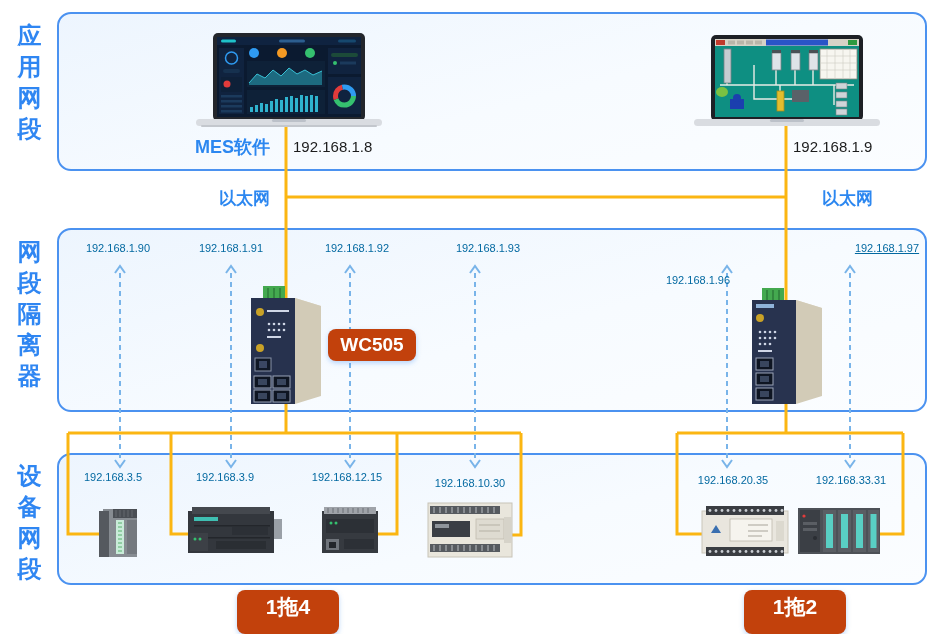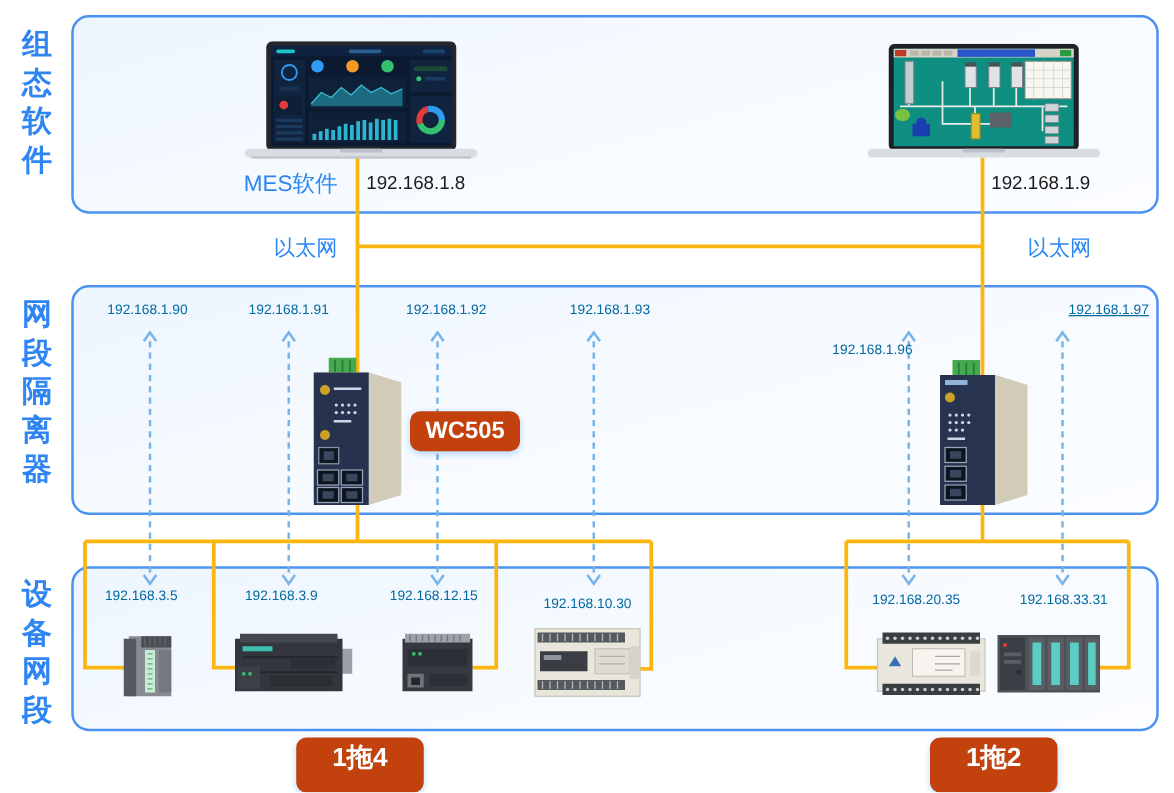--- a/index.html
+++ b/index.html
@@ -4,42 +4,42 @@
 <style>
   html,body{margin:0;padding:0;background:#ffffff;}
   body{font-family:"Liberation Sans","DejaVu Sans",sans-serif;}
   #canvas{position:relative;width:939px;height:634px;background:#ffffff;overflow:hidden;}
 
   .seg-box{position:absolute;border:2px solid #4b92f0;border-radius:14px;
     background:linear-gradient(165deg,#edf5fe 0%,#f7fbff 55%,#fbfdff 100%);z-index:1;}
   .vlabel{position:absolute;width:27px;color:#2f86f2;font-weight:bold;font-size:24px;
     line-height:31px;word-break:break-all;text-align:center;z-index:3;}
   .lines-layer{position:absolute;left:0;top:0;z-index:2;}
-  .blue-cn{color:#2c87f0;font-weight:normal;}
+  .blue-cn{color:#2c87f0;font-weight:bold;}
   .lbl{position:absolute;z-index:3;white-space:nowrap;}
   .ip{font-size:11px;color:#0369a1;text-align:center;width:110px;}
   .ip-big{font-size:15px;color:#1c1c1c;}
   .name-big{font-size:18px;text-align:right;width:102px;}
   .eth{font-size:17px;}
   .badge{position:absolute;z-index:4;background:#c2410c;color:#ffffff;font-weight:bold;
     text-align:center;border-radius:8px;box-shadow:0 2px 5px rgba(59,139,243,.35);}
   .badge.gw{width:88px;height:32px;line-height:32px;font-size:19px;}
   .badge.grp{width:102px;height:44px;line-height:34px;font-size:21px;}
   .img{position:absolute;z-index:3;}
 </style>
 </head>
 <body>
 
 <div id="canvas">
 
   <div class="seg-box" style="left:57px;top:12px;width:866px;height:155px;"></div>
   <div class="seg-box" style="left:57px;top:228px;width:866px;height:180px;"></div>
   <div class="seg-box" style="left:57px;top:453px;width:866px;height:128px;"></div>
 
-  <div class="vlabel" style="left:16px;top:20px;">组态软件</div>
+  <div class="vlabel" style="left:16px;top:20px;">应用网段</div>
   <div class="vlabel" style="left:16px;top:236px;">网段隔离器</div>
   <div class="vlabel" style="left:16px;top:460px;">设备网段</div>
 
   <svg class="lines-layer" width="939" height="634">
     <g stroke="#fbb612" stroke-width="3" fill="none">
       <path d="M286 126 V433"></path>
       <path d="M786 126 V433"></path>
       <path d="M286 197 H786"></path>
       <path d="M68 433 H521"></path>
       <path d="M68 433 V534 H101"></path>

